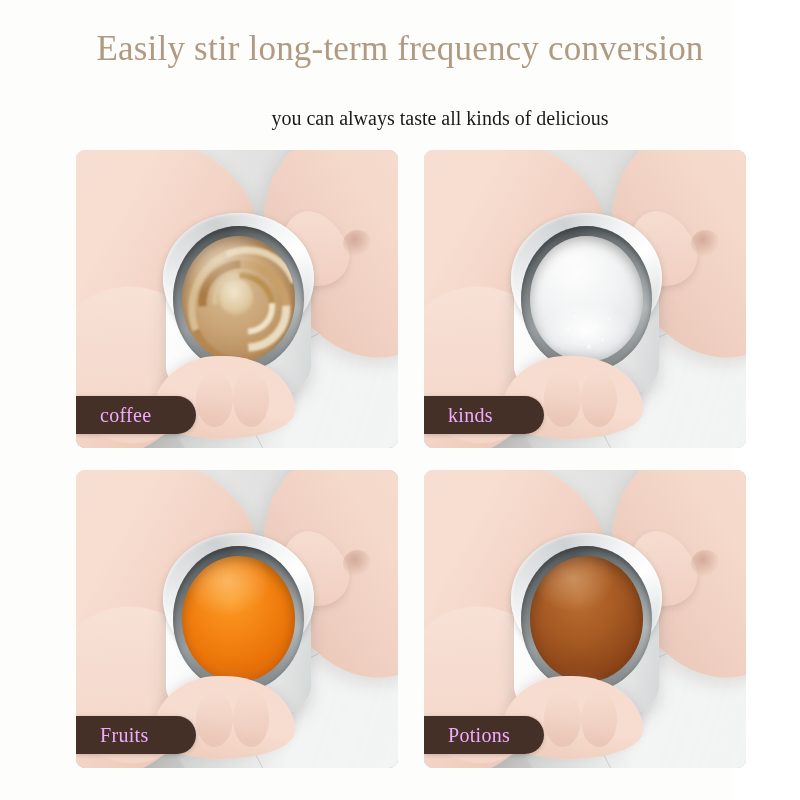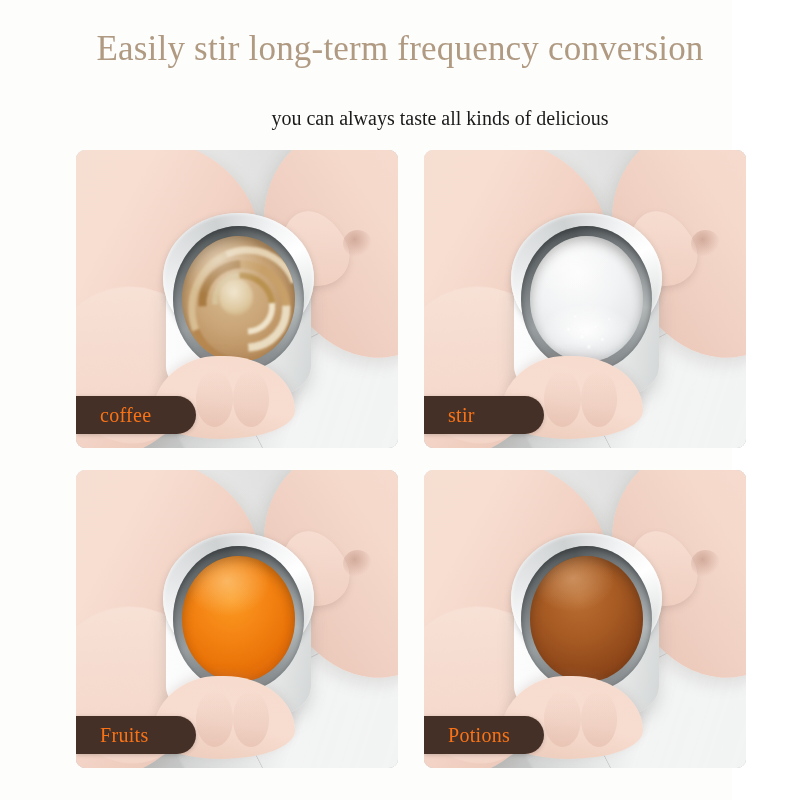--- a/index.html
+++ b/index.html
@@ -352,21 +352,21 @@
     position: absolute;
     left: 0;
     bottom: 14px;
     min-width: 76px;
     height: 38px;
     padding: 0 20px 0 24px;
     display: flex;
     align-items: center;
     background: #453028;
     border-radius: 0 19px 19px 0;
-    color: #f97316;
+    color: #f0abfc;
     font-family: "Liberation Serif", "DejaVu Serif", serif;
     font-size: 20px;
     line-height: 38px;
     letter-spacing: .3px;
     white-space: nowrap;
     box-shadow: 0 1px 4px rgba(0,0,0,.18);
   }
 </style>
 </head>
 <body>
@@ -420,21 +420,21 @@
           <div class="mug-inner-wall"></div>
           <div class="liquid milk">
             <div class="foam"></div>
             <div class="bubbles"></div>
             <div class="liquid-sheen"></div>
           </div>
         </div>
         <div class="hand-left-fingers"></div>
       </div>
       <div class="caption-pill">
-        <span>stir</span>
+        <span>kinds</span>
       </div>
     </div>
 
     <div class="photo-card">
       <div class="scene">
         <div class="counter"></div>
         <div class="tray-line"></div>
         <div class="arm-left"></div>
         <div class="arm-right"></div>
         <div class="thumb-right"></div>

